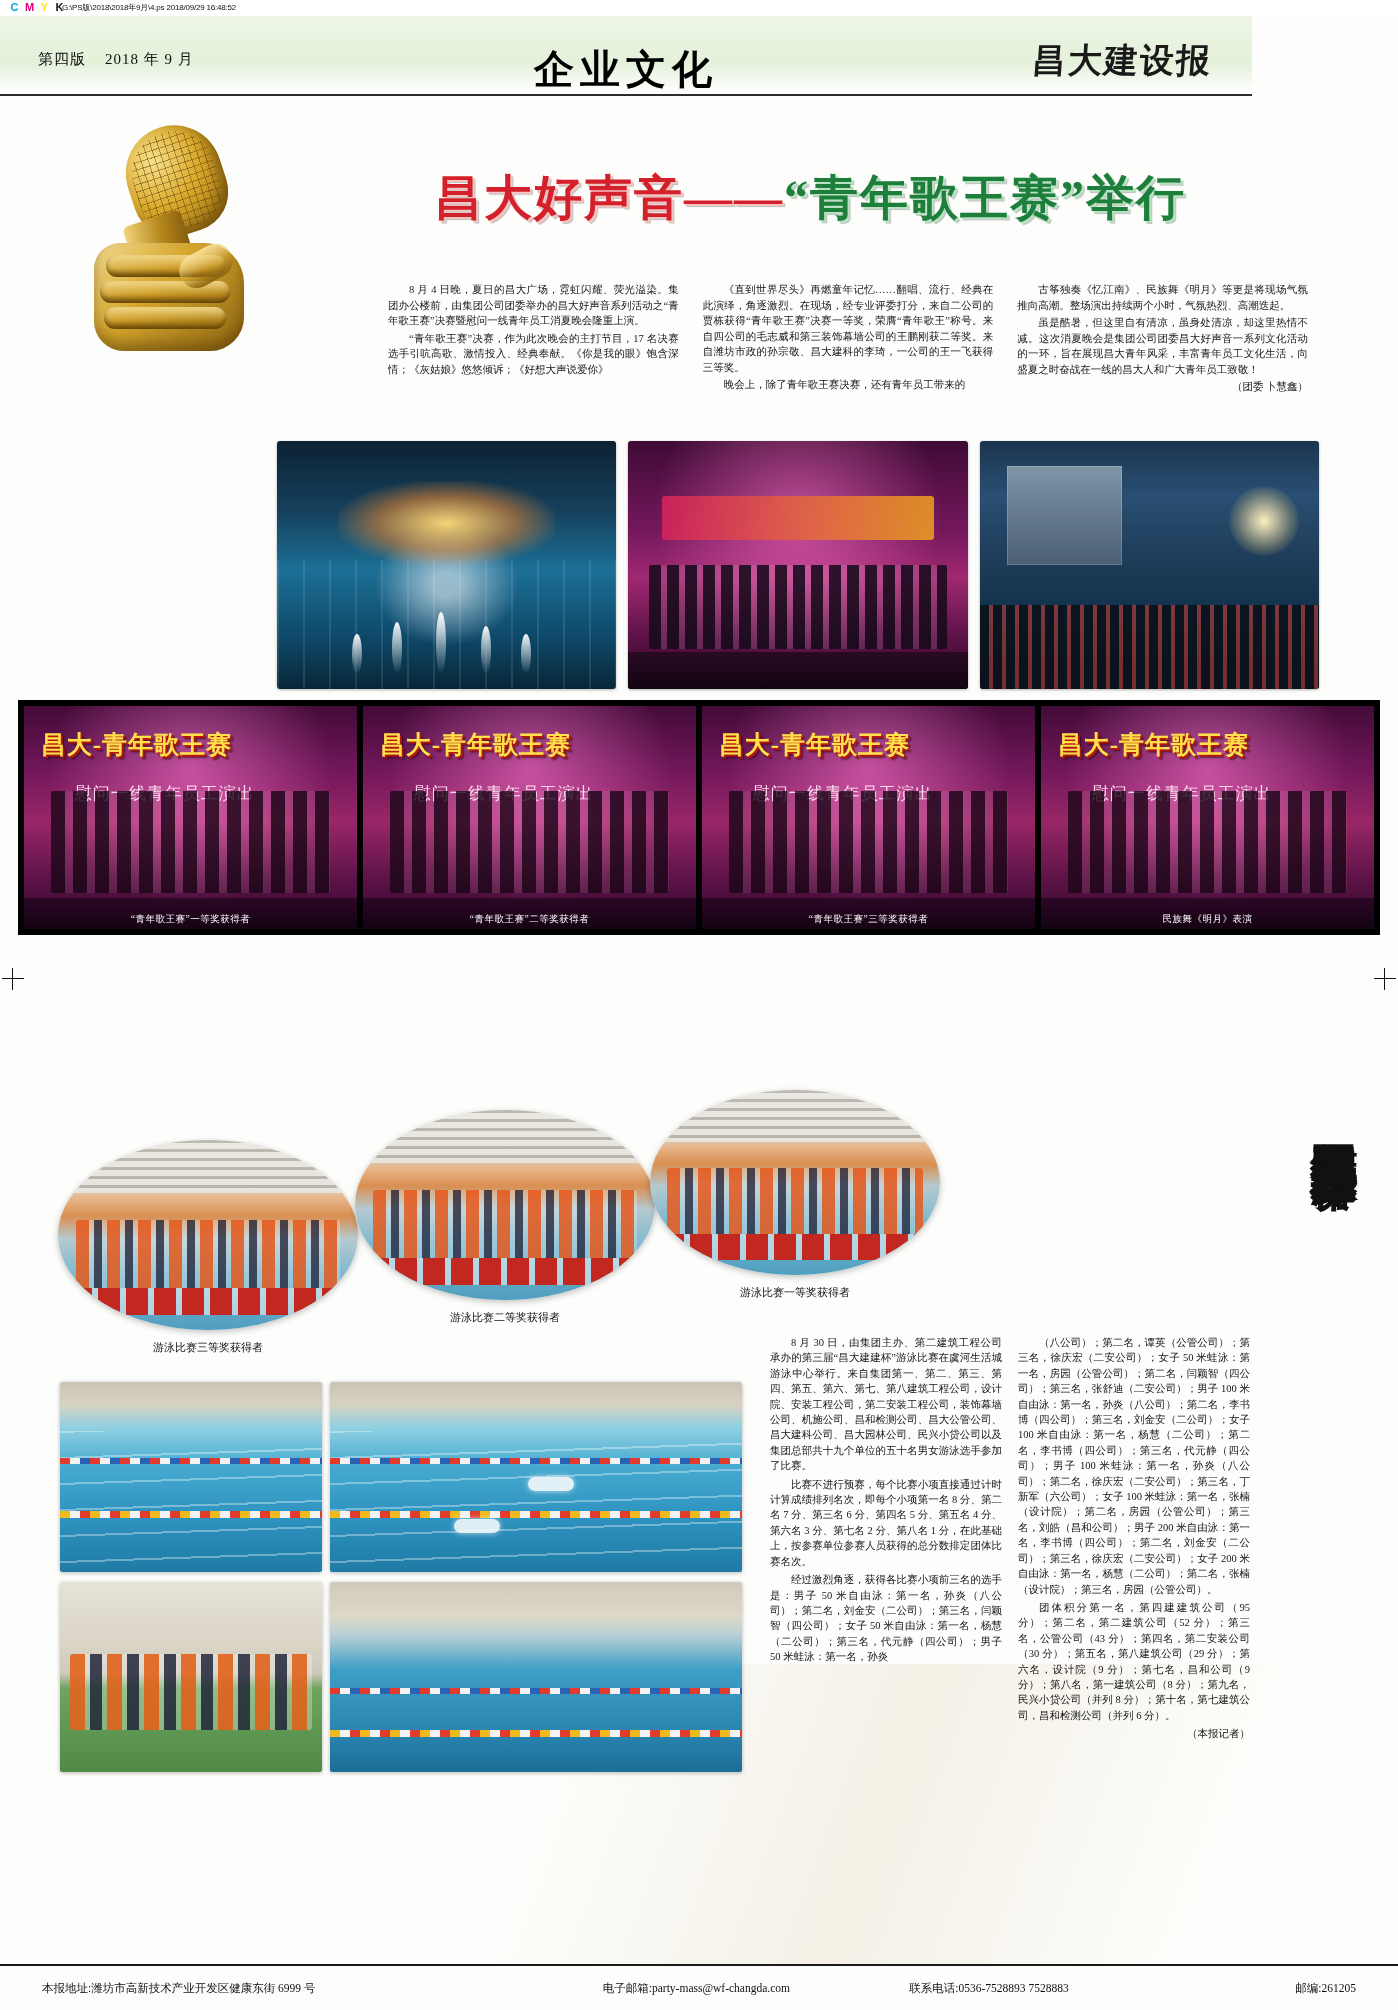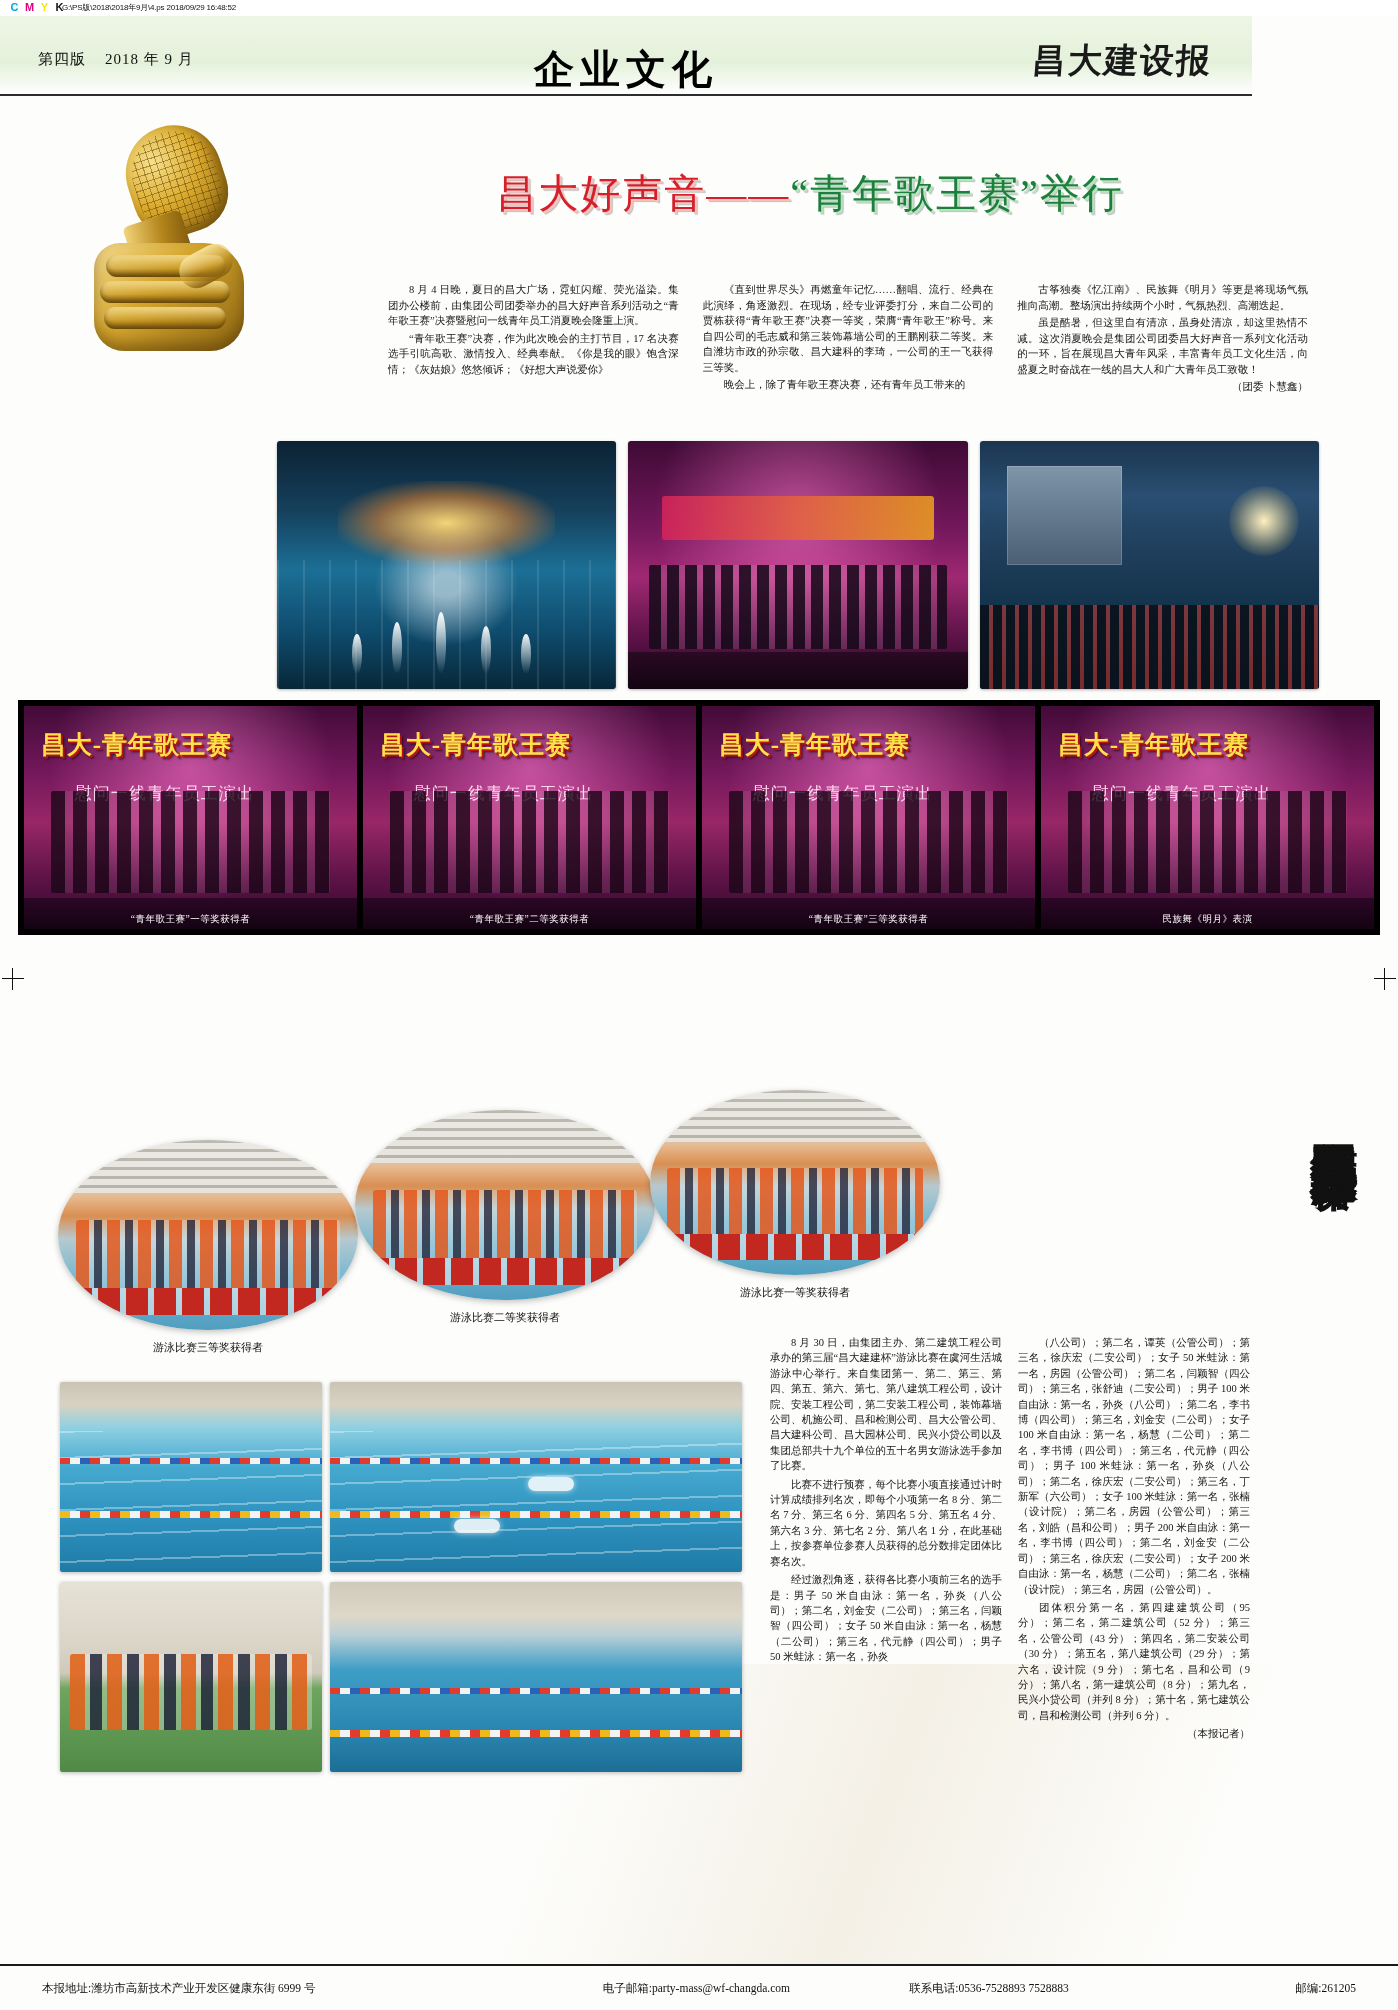--- a/index.html
+++ b/index.html
@@ -47,21 +47,21 @@
     font-size:34px; font-weight:bold; letter-spacing:2px;
     color:#1a1a1a;
     font-family:"Liberation Serif", serif;
     transform: skewX(-4deg);
   }
 
   
   .headline {
     position:absolute; top:166px; left:300px; width:1020px;
     text-align:center;
-    font-size:40px; font-weight:normal; letter-spacing:2px;
+    font-size:48px; font-weight:bold; letter-spacing:2px;
     color:#1e7f3c;
     text-shadow: 2px 2px 0 #b9e2c2, 3px 3px 1px rgba(0,0,0,.25);
   }
   .headline .red { color:#d4202a; text-shadow: 2px 2px 0 #f4c4c0, 3px 3px 1px rgba(0,0,0,.25); }
 
   
   .mic-wrap { position:absolute; left:70px; top:125px; width:200px; height:230px; }
   .mic-head {
     position:absolute; left:58px; top:0; width:96px; height:110px;
     border-radius:48px 48px 40px 40px;

